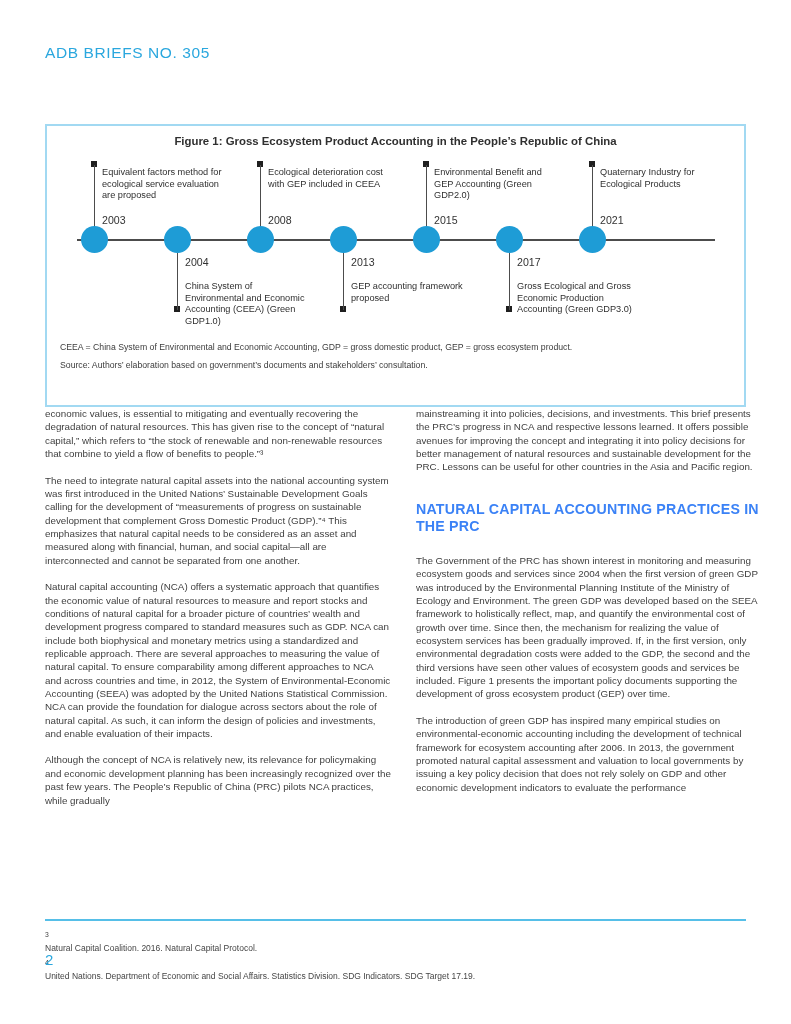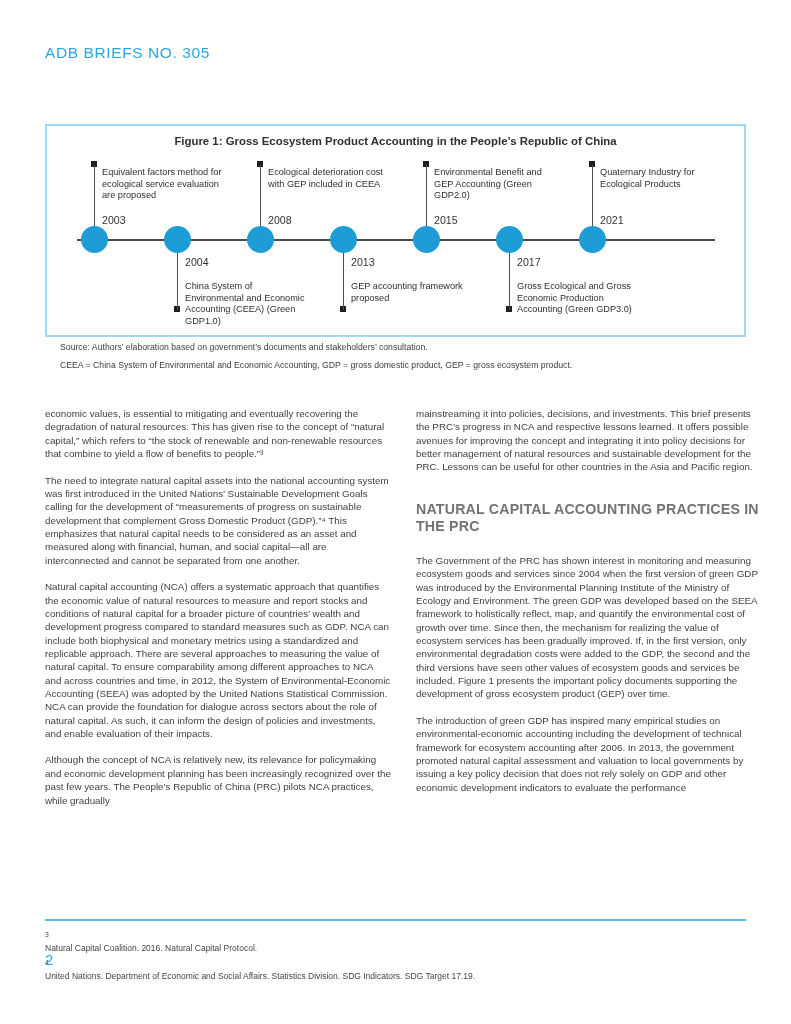--- a/index.html
+++ b/index.html
@@ -9,21 +9,21 @@
     background:#ffffff; overflow:hidden;
     font-family:Liberation Sans, sans-serif;
     color:#3d3d3d;
   }
   .brief-header {
     position:absolute; left:45px; top:44px;
     font-size:15.5px; letter-spacing:0.6px; color:#2aa7de;
   }
   
   .figure-box {
-    position:absolute; left:45px; top:124px; width:701px; height:213px;
+    position:absolute; left:45px; top:124px; width:701px; height:283px;
     border:2px solid #a2d9f2; background:#ffffff;
   }
   .figure-title {
     position:absolute; top:9px; left:0; width:100%;
     text-align:center; font-weight:bold; font-size:11.4px; color:#303030;
   }
   .timeline-line {
     position:absolute; left:30px; top:113px; width:638px; height:1.5px;
     background:#4c4c4c;
   }
@@ -47,21 +47,21 @@
   .ms.down .year  { top:130px; }
   .ms.down .label { top:155px; }
   .figure-notes { position:absolute; left:13px; top:212px; width:675px; }
   .figure-notes div { font-size:8.7px; line-height:18px; color:#3c3c3c; }
   
   .col { position:absolute; top:407px; width:346px; font-size:9.8px; line-height:13.35px; color:#3f3f3f; }
   .col-left  { left:45px; }
   .col-right { left:416px; }
   .col p { margin-bottom:13.2px; }
   .section-heading {
-    color:#737373; font-weight:bold; font-size:14.2px; line-height:17.6px;
+    color:#3b82f6; font-weight:bold; font-size:14.2px; line-height:17.6px;
     letter-spacing:0.2px; margin:27px 0 18px 0;
   }
   .subsection-heading {
     color:#2c2c2c; font-weight:bold; font-size:10.9px; line-height:13.6px;
   }
   
   .footnote-rule {
     position:absolute; left:45px; top:919px; width:701px; height:1.6px; background:#56bfe8;
   }
   .footnotes { position:absolute; left:45px; top:927px; width:701px; }
@@ -124,22 +124,22 @@
     </div>
     <div class="ms up m6">
       <span class="sq"></span>
       <span class="stem"></span>
       <span class="dot"></span>
       <span class="year">2021</span>
       <span class="label">Quaternary Industry for Ecological Products</span>
     </div>
 
     <div class="figure-notes">
+      <div>CEEA = China System of Environmental and Economic Accounting, GDP = gross domestic product, GEP = gross ecosystem product.</div>
       <div>Source: Authors’ elaboration based on government’s documents and stakeholders’ consultation.</div>
-      <div>CEEA = China System of Environmental and Economic Accounting, GDP = gross domestic product, GEP = gross ecosystem product.</div>
     </div>
   </div>
 
   <div class="col col-left">
     <p>economic values, is essential to mitigating and eventually recovering the degradation of natural resources. This has given rise to the concept of “natural capital,” which refers to “the stock of renewable and non-renewable resources that combine to yield a flow of benefits to people.”³</p>
     <p>The need to integrate natural capital assets into the national accounting system was first introduced in the United Nations’ Sustainable Development Goals calling for the development of “measurements of progress on sustainable development that complement Gross Domestic Product (GDP).”⁴ This emphasizes that natural capital needs to be considered as an asset and measured along with financial, human, and social capital—all are interconnected and cannot be separated from one another.</p>
     <p>Natural capital accounting (NCA) offers a systematic approach that quantifies the economic value of natural resources to measure and report stocks and conditions of natural capital for a broader picture of countries’ wealth and development progress compared to standard measures such as GDP. NCA can include both biophysical and monetary metrics using a standardized and replicable approach. There are several approaches to measuring the value of natural capital. To ensure comparability among different approaches to NCA and across countries and time, in 2012, the System of Environmental-Economic Accounting (SEEA) was adopted by the United Nations Statistical Commission. NCA can provide the foundation for dialogue across sectors about the role of natural capital. As such, it can inform the design of policies and investments, and enable evaluation of their impacts.</p>
     <p>Although the concept of NCA is relatively new, its relevance for policymaking and economic development planning has been increasingly recognized over the past few years. The People’s Republic of China (PRC) pilots NCA practices, while gradually</p>
   </div>
 

